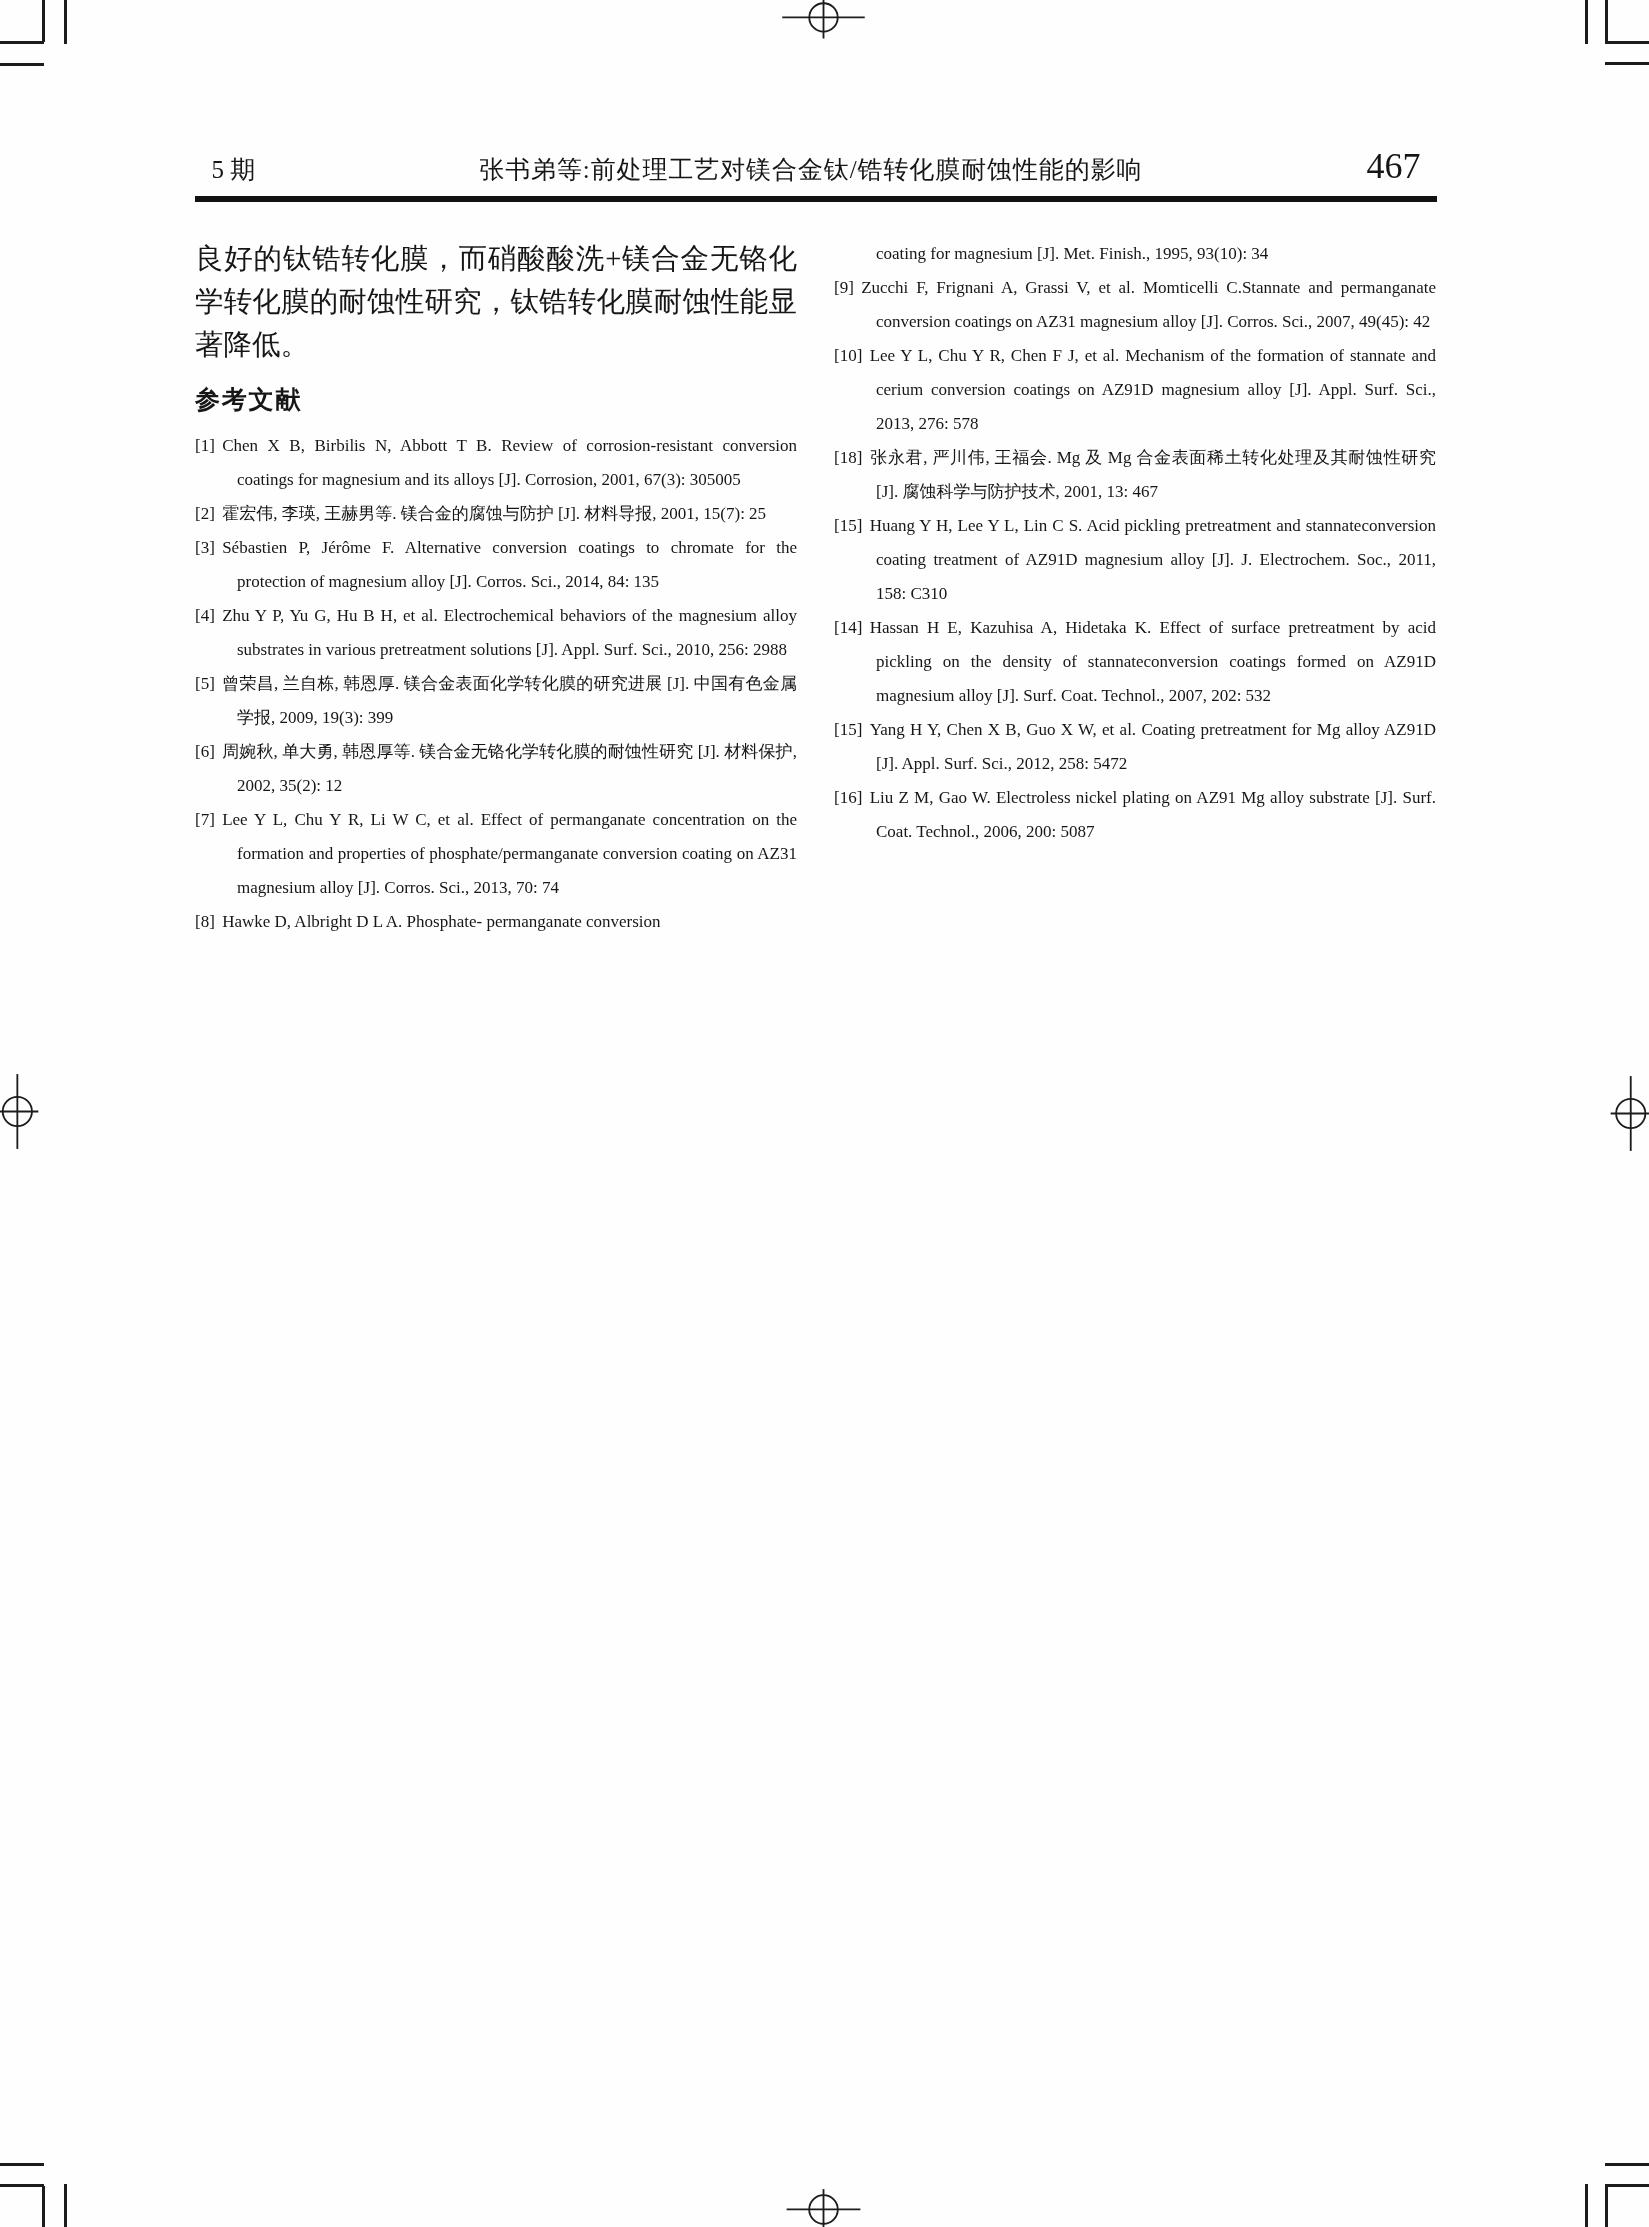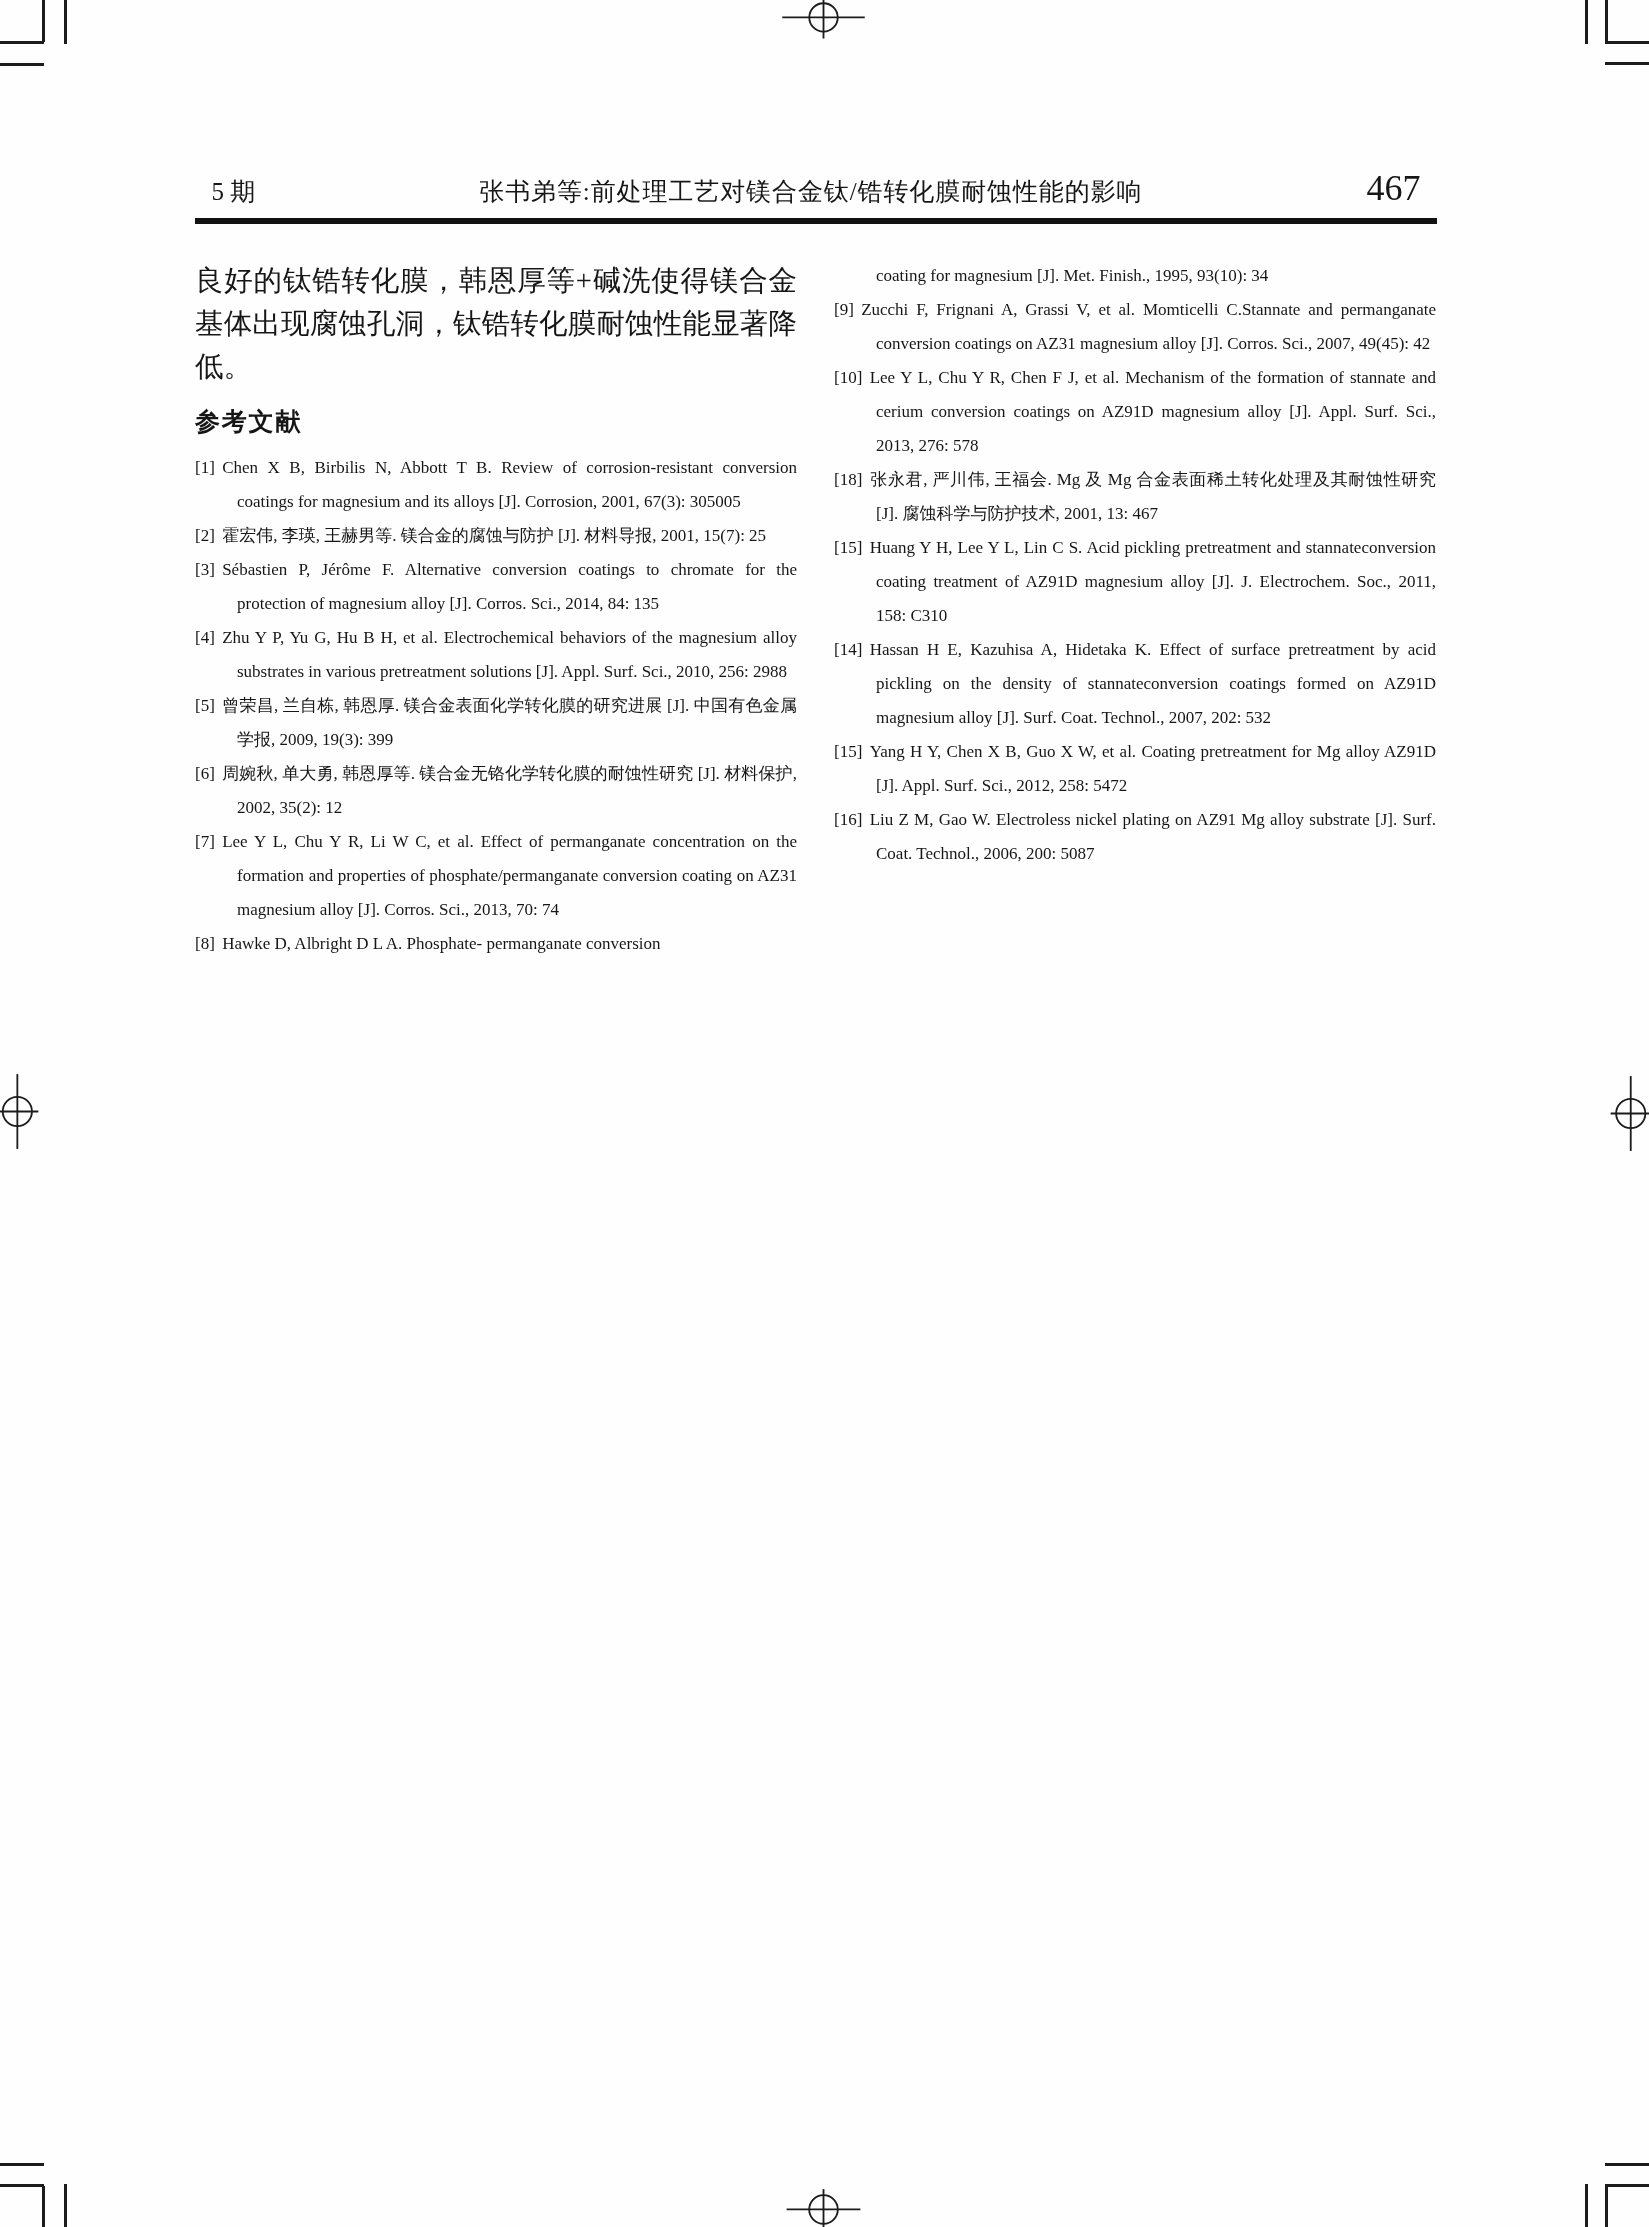--- a/index.html
+++ b/index.html
@@ -19,21 +19,21 @@
   
   .mark { position: absolute; background: #1c1c1c; }
   .mark-h { height: 2.8px; }
   .mark-v { width: 2.8px; }
   .regmark { position: absolute; }
   .regmark svg { display: block; }
 
   
   .content {
     position: absolute;
-    left: 195px; top: 174px;
+    left: 195px; top: 152px;
     width: 1242px;
   }
   .running-head {
     display: flex;
     align-items: baseline;
     justify-content: space-between;
     font-size: 25px;
     line-height: 29px;
     padding: 0 16.5px 0 16.5px;
   }
@@ -141,21 +141,21 @@
     <div class="running-head">
       <span class="rh-issue">5 期</span>
       <span class="rh-title">张书弟等:前处理工艺对镁合金钛/锆转化膜耐蚀性能的影响</span>
       <span class="rh-pageno">467</span>
     </div>
     <div class="head-rule"></div>
 
     <div class="columns">
 
       <div class="col">
-        <p class="intro">良好的钛锆转化膜，韩恩厚等+碱洗使得镁合金基体出现腐蚀孔洞，钛锆转化膜耐蚀性能显著降低。</p>
+        <p class="intro">良好的钛锆转化膜，而硝酸酸洗+镁合金无铬化学转化膜的耐蚀性研究，钛锆转化膜耐蚀性能显著降低。</p>
         <div class="refs-heading">参考文献</div>
         <ul class="ref-list">
           <li class="ref"><span class="ref-label">[1]</span><span>Chen X B, Birbilis N, Abbott T B. Review of corrosion-resistant conversion coatings for magnesium and its alloys [J]. Corrosion, 2001, 67(3): 305005</span></li>
           <li class="ref"><span class="ref-label">[2]</span><span>霍宏伟, 李瑛, 王赫男等. 镁合金的腐蚀与防护 [J]. 材料导报, 2001, 15(7): 25</span></li>
           <li class="ref"><span class="ref-label">[3]</span><span>Sébastien P, Jérôme F. Alternative conversion coatings to chromate for the protection of magnesium alloy [J]. Corros. Sci., 2014, 84: 135</span></li>
           <li class="ref"><span class="ref-label">[4]</span><span>Zhu Y P, Yu G, Hu B H, et al. Electrochemical behaviors of the magnesium alloy substrates in various pretreatment solutions [J]. Appl. Surf. Sci., 2010, 256: 2988</span></li>
           <li class="ref"><span class="ref-label">[5]</span><span>曾荣昌, 兰自栋, 韩恩厚. 镁合金表面化学转化膜的研究进展 [J]. 中国有色金属学报, 2009, 19(3): 399</span></li>
           <li class="ref"><span class="ref-label">[6]</span><span>周婉秋, 单大勇, 韩恩厚等. 镁合金无铬化学转化膜的耐蚀性研究 [J]. 材料保护, 2002, 35(2): 12</span></li>
           <li class="ref"><span class="ref-label">[7]</span><span>Lee Y L, Chu Y R, Li W C, et al. Effect of permanganate concentration on the formation and properties of phosphate/permanganate conversion coating on AZ31 magnesium alloy [J]. Corros. Sci., 2013, 70: 74</span></li>
           <li class="ref"><span class="ref-label">[8]</span><span>Hawke D, Albright D L A. Phosphate- permanganate conversion</span></li>

